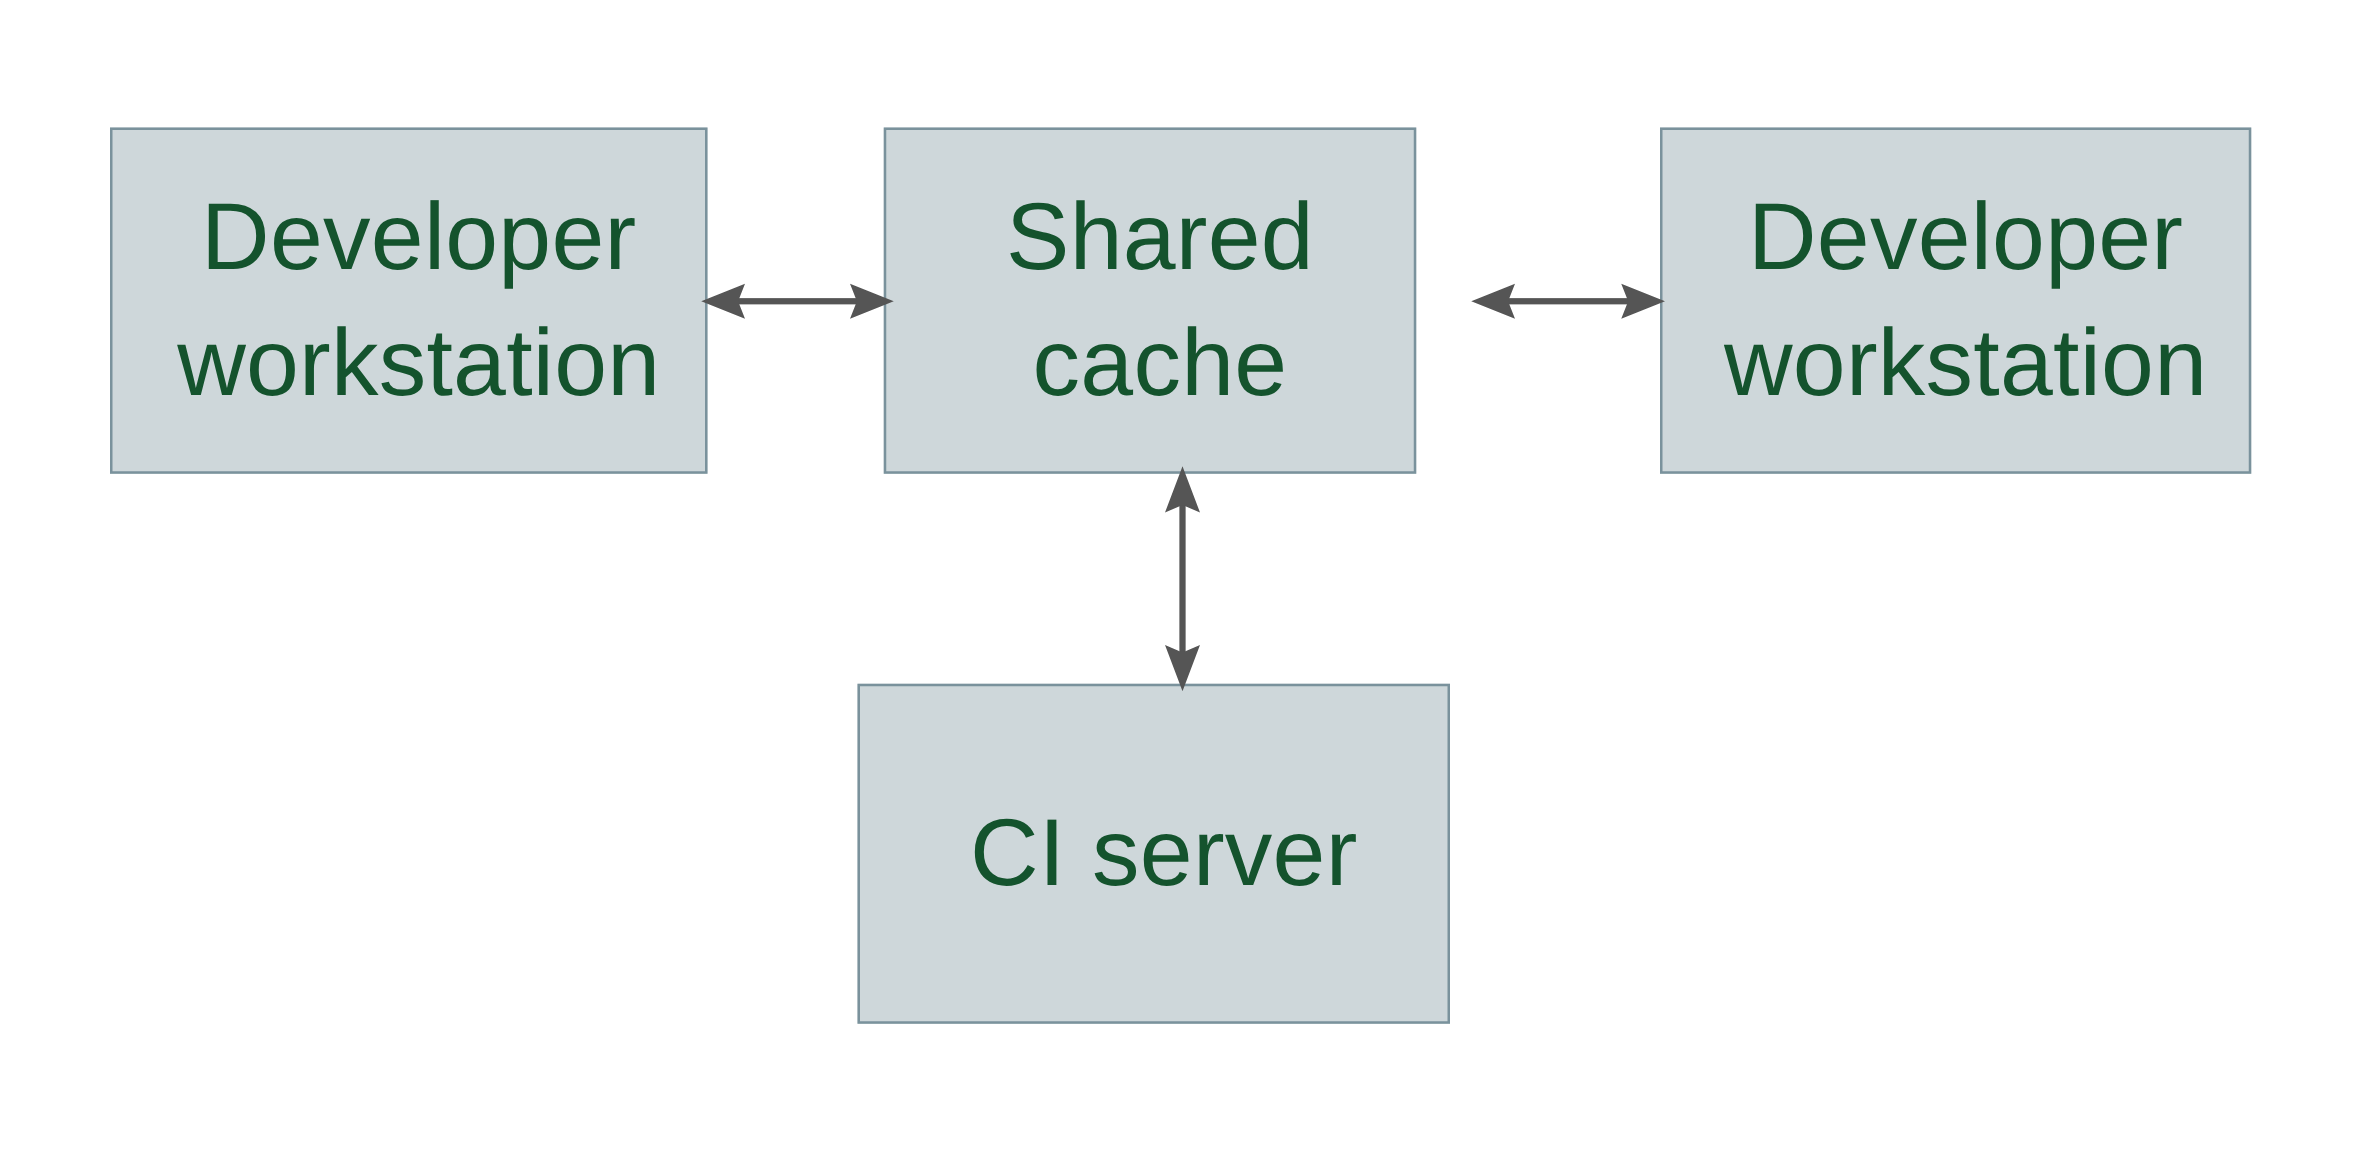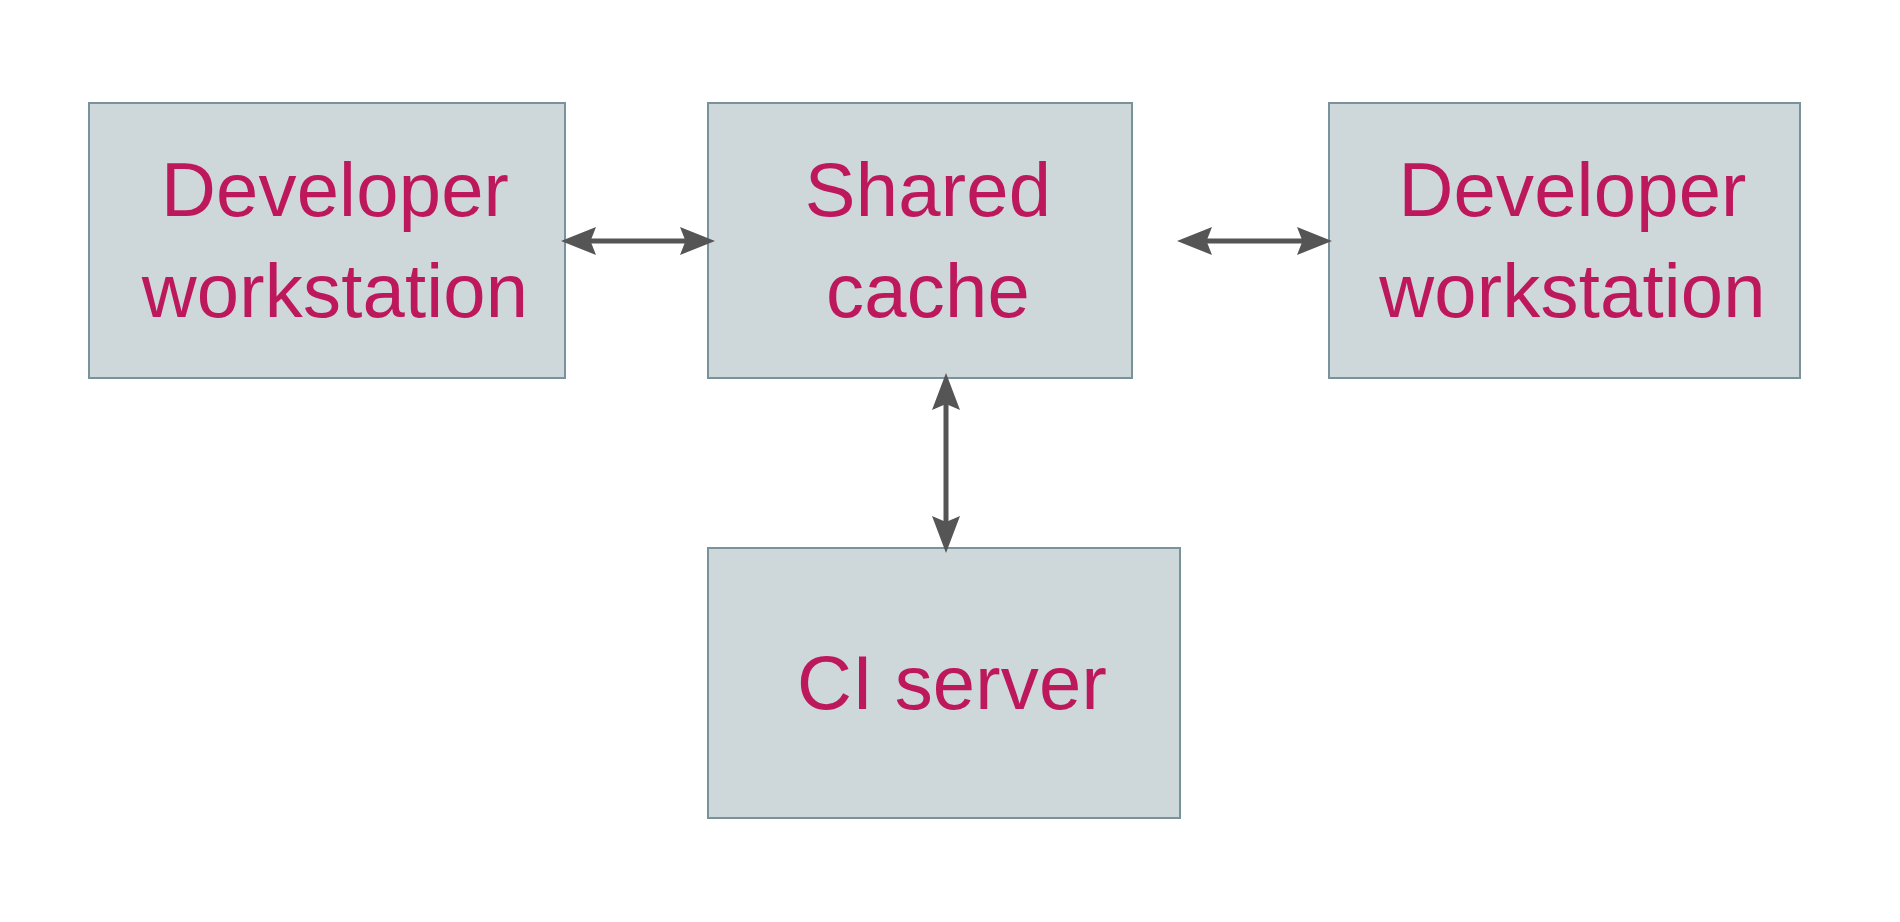--- a/index.html
+++ b/index.html
@@ -26,32 +26,32 @@
     background: #ced7da;
     border: 2px solid #7a929c;
     display: flex;
     align-items: center;
     justify-content: center;
     text-align: center;
   }
   .node-label {
     font-size: 76px;
     line-height: 1.32;
-    color: #be185d;
+    color: #14532d;
     font-weight: 400;
     letter-spacing: 0.2px;
     white-space: pre-line;
     padding: 0 6px;
     margin-left: 16px;
   }
   
   #node-dev-left   { left: 88px;   top: 102px; width: 478px; height: 277px; }
   #node-shared     { left: 707px;  top: 102px; width: 426px; height: 277px; }
   #node-dev-right  { left: 1328px; top: 102px; width: 473px; height: 277px; }
-  #node-ci         { left: 707px;  top: 547px; width: 474px; height: 272px; }
+  #node-ci         { left: 686px;  top: 547px; width: 474px; height: 272px; }
 
   .connector {
     position: absolute;
     pointer-events: none;
   }
   #conn-left-shared  { left: 560px;  top: 212px; width: 156px; height: 58px; }
   #conn-shared-right { left: 1176px; top: 212px; width: 157px; height: 58px; }
   #conn-shared-ci    { left: 917px;  top: 372px; width: 58px;  height: 182px; }
 </style>
 </head>

